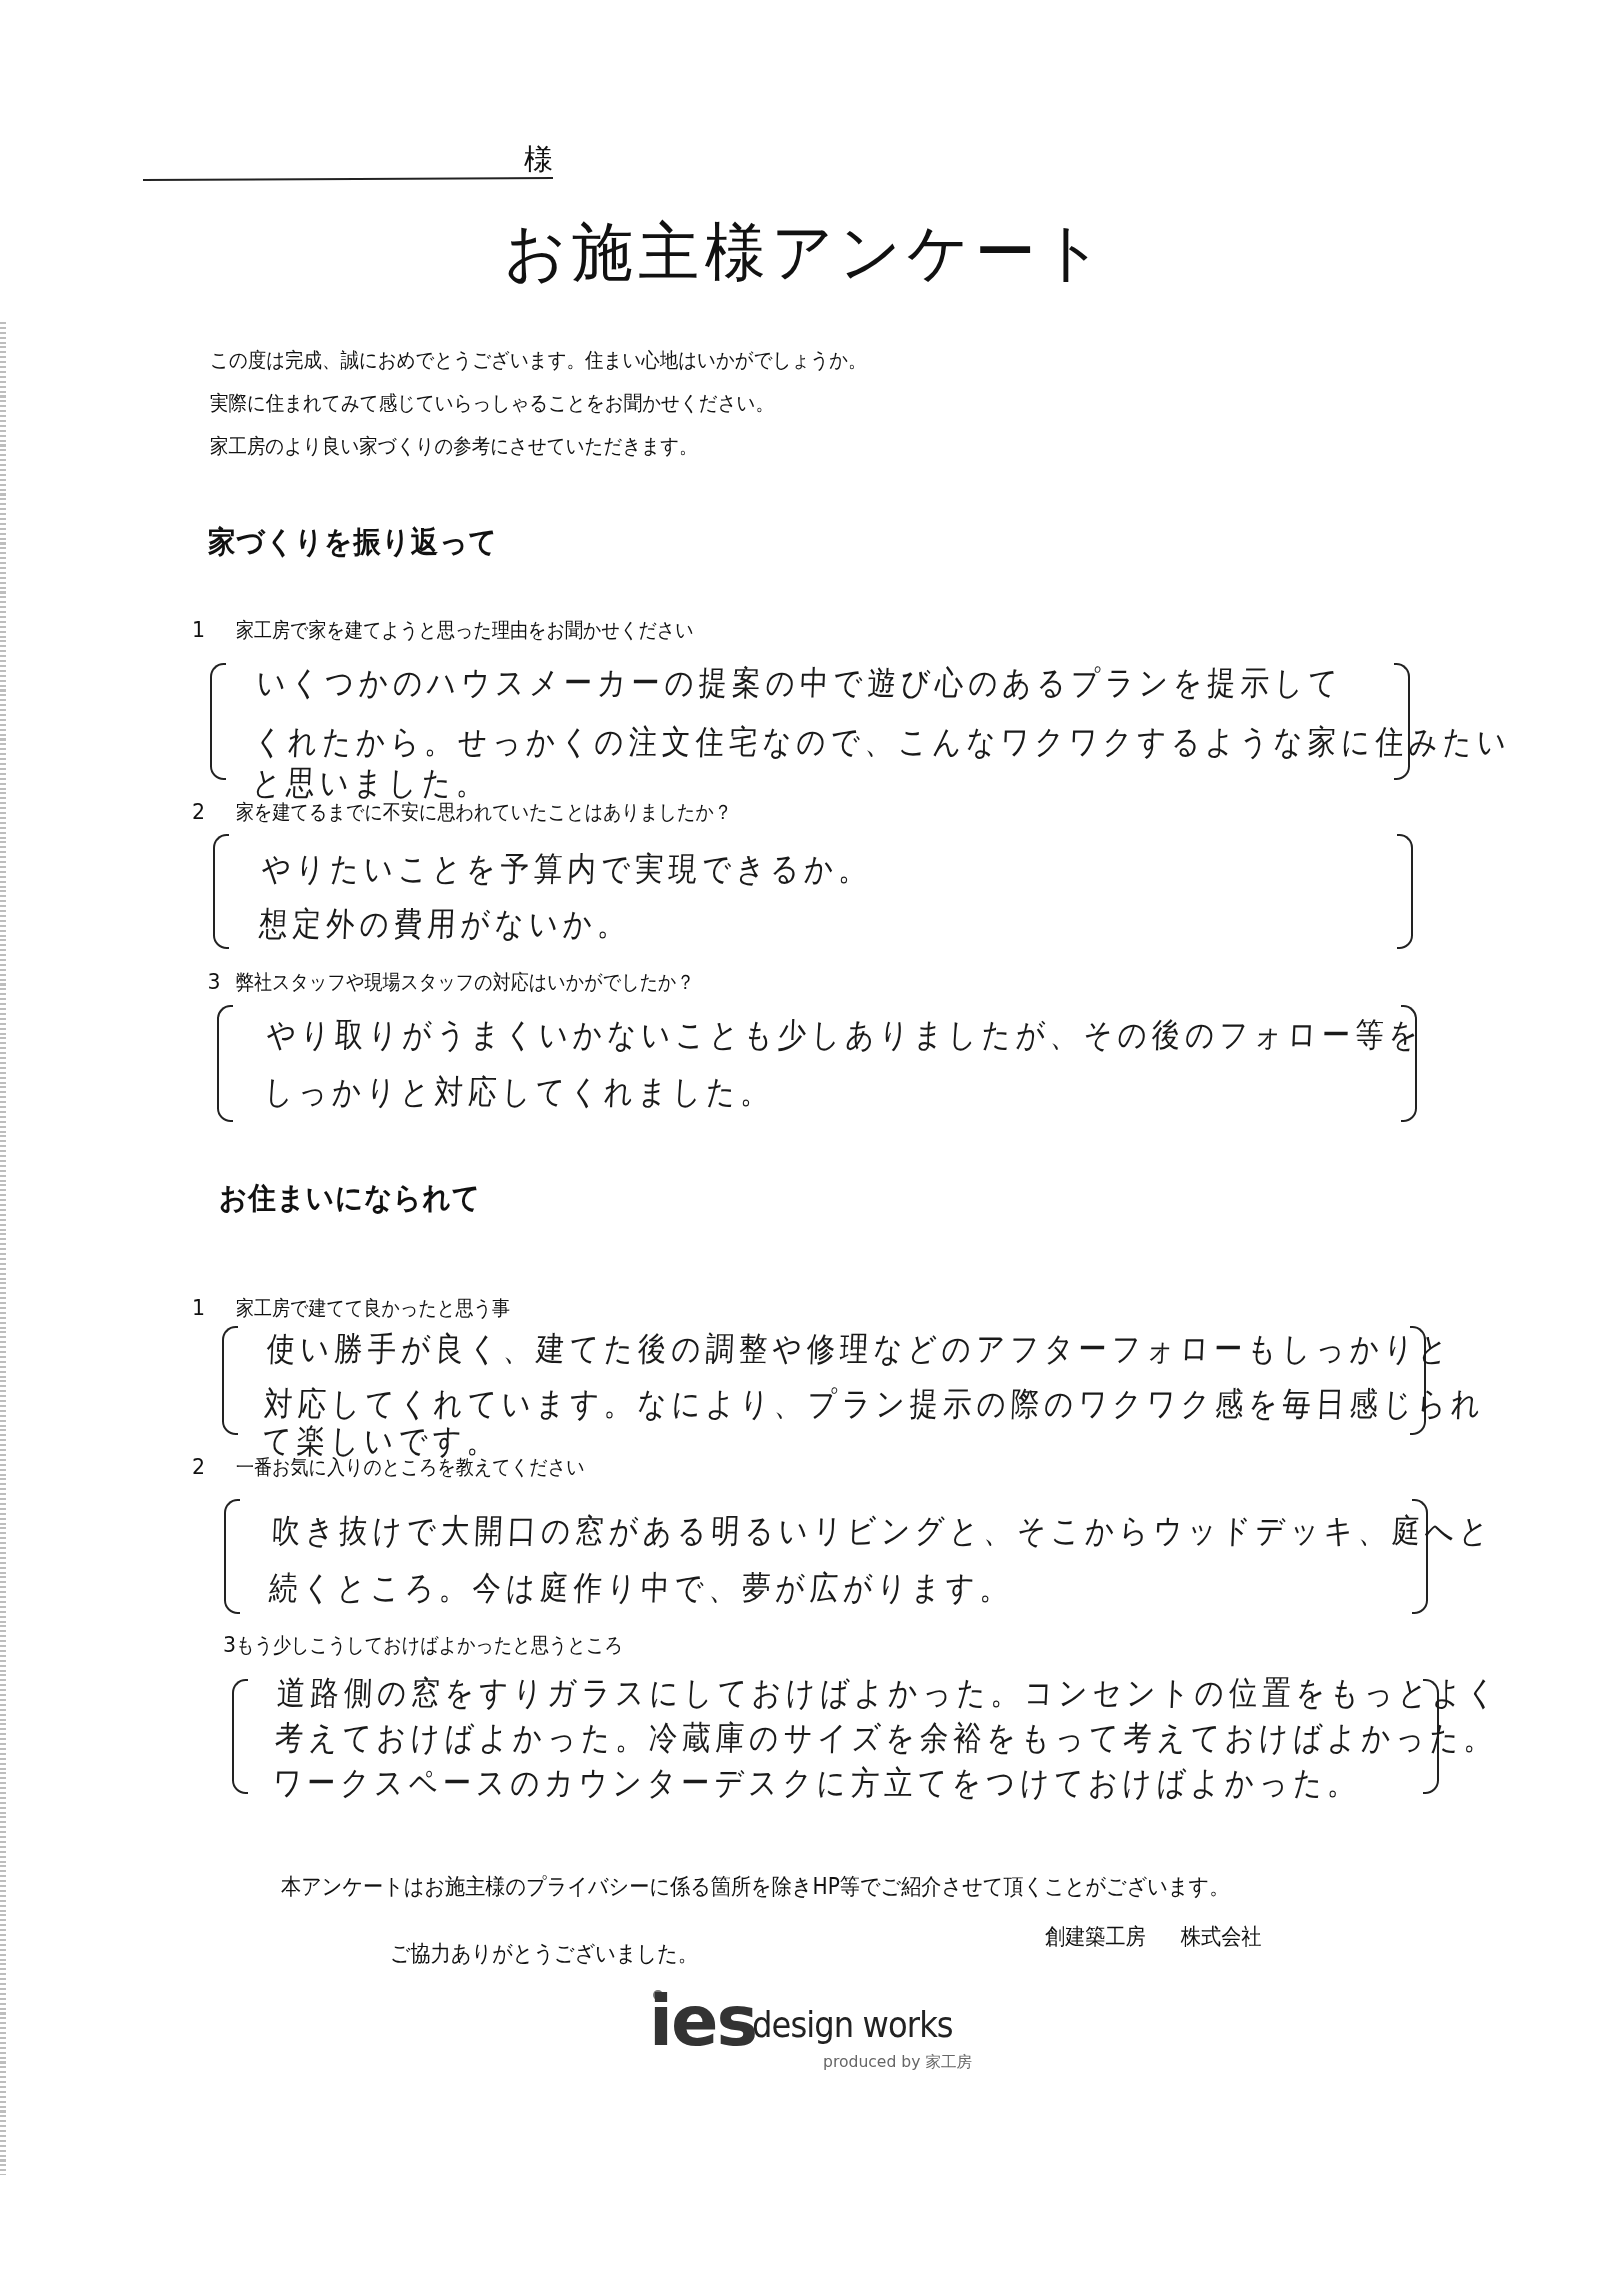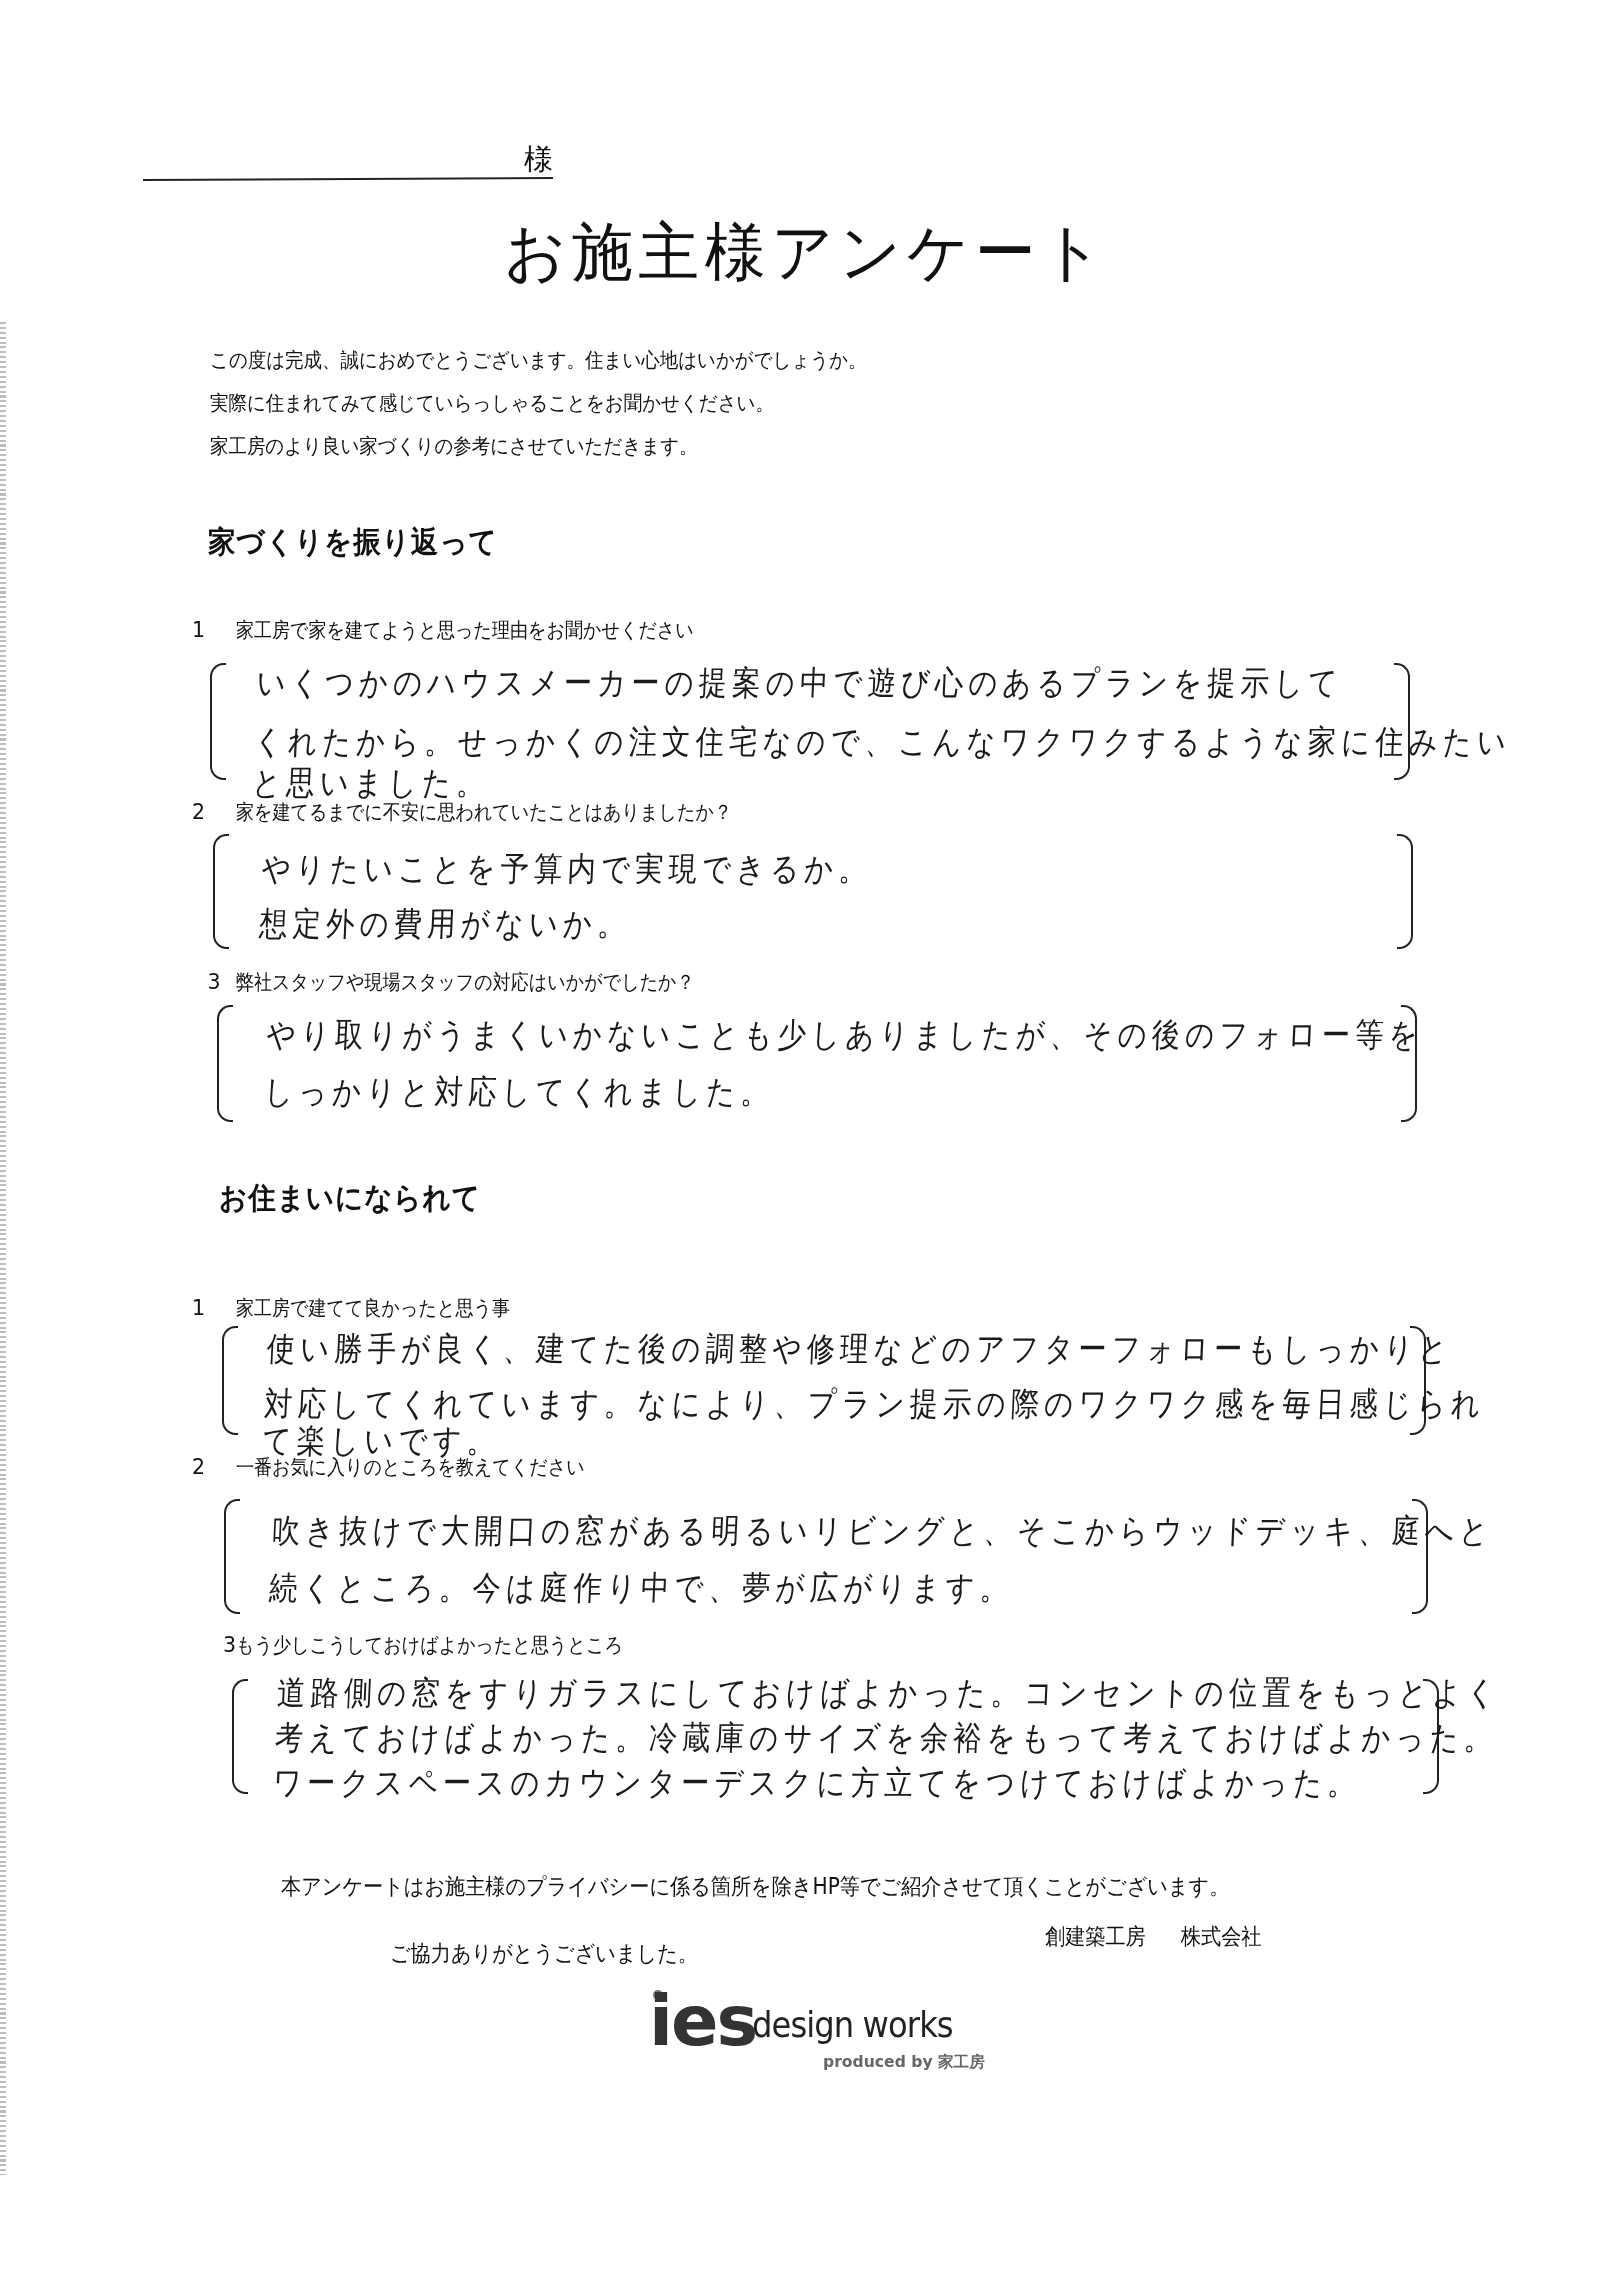--- a/index.html
+++ b/index.html
@@ -202,21 +202,20 @@
       transform-origin: left;
     }
     .logo .produced {
       position: absolute;
       left: 174px;
       top: 62px;
       font-family: "DejaVu Sans", sans-serif;
       font-size: 15.6px;
       color: #666;
       white-space: nowrap;
-      font-weight: bold;
     }
   </style>
 </head>
 <body>
 
 <div class="scan-edge"></div>
 
 <div class="addressee">
   <div class="line"></div>
   <span class="sama">様</span>

